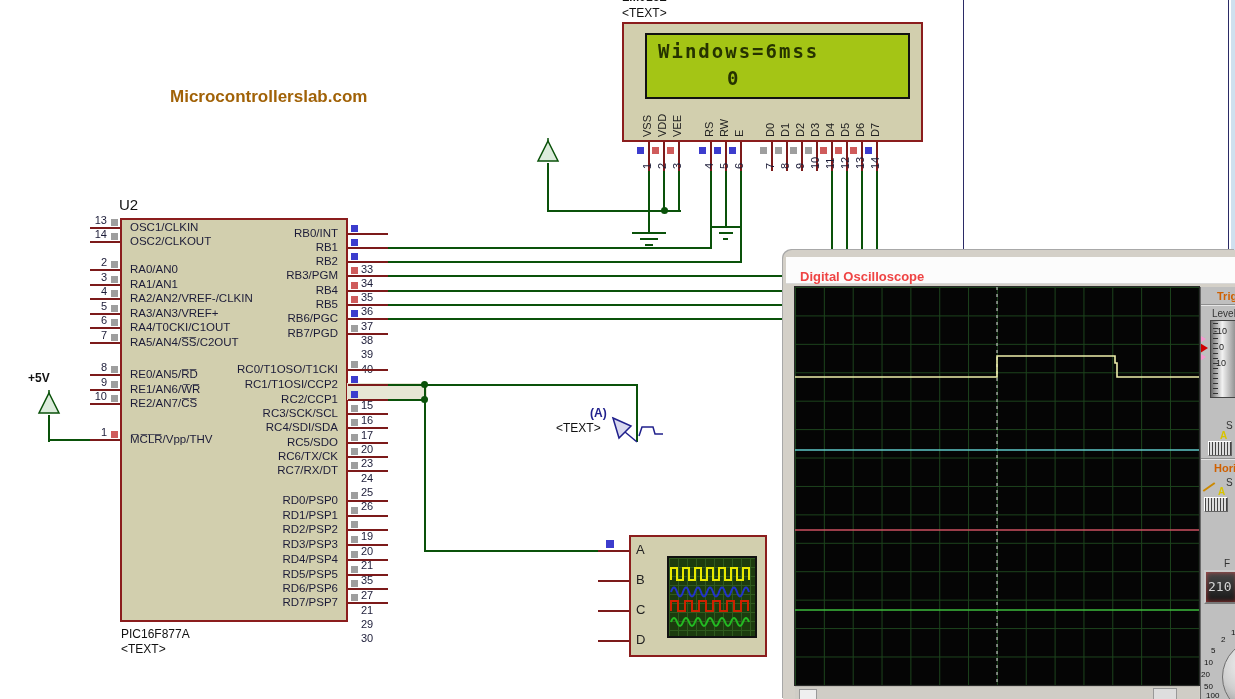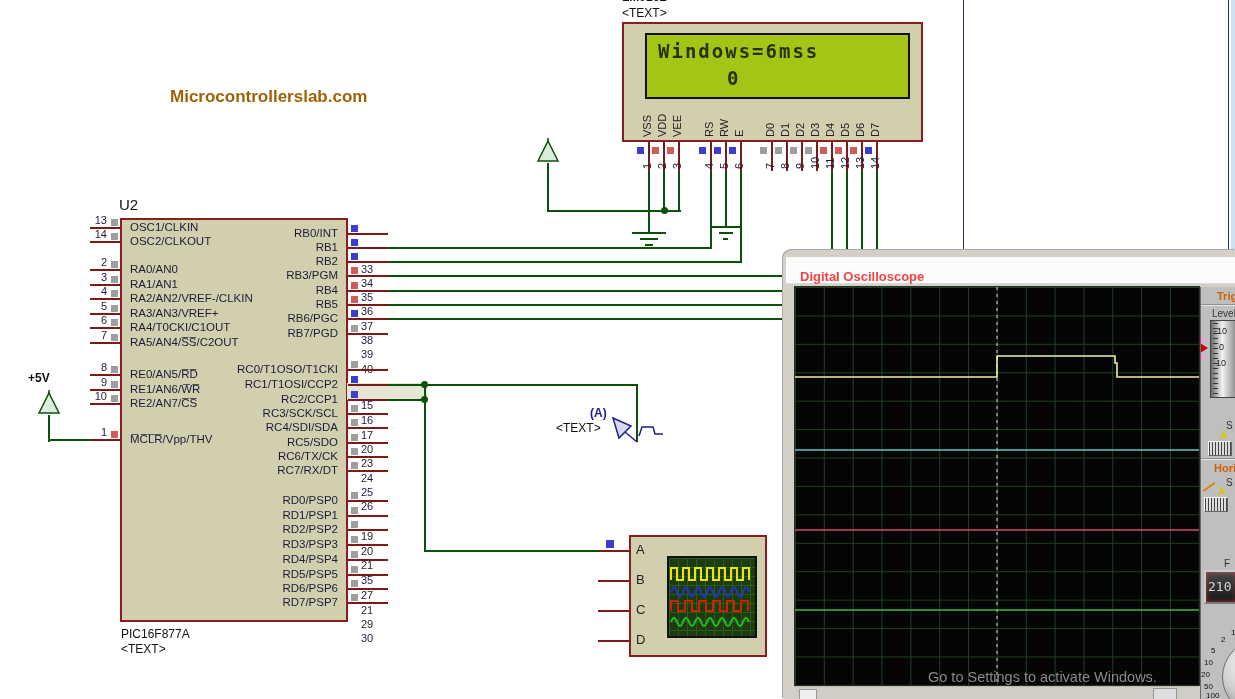--- a/index.html
+++ b/index.html
@@ -554,21 +554,20 @@
     <div id="oscscreen">
       <svg width="404" height="398" style="position:absolute;left:0;top:0;">
         <line x1="202" y1="0" x2="202" y2="398" stroke="#e0e0e0" stroke-width="1" stroke-dasharray="3,4"></line>
         <path d="M0,90 H202 V69 H320 V76 H322 V90 H404" fill="none" stroke="#eeeeaa" stroke-width="1.6"></path>
         <line x1="0" y1="163" x2="404" y2="163" stroke="#5ec7c7" stroke-width="1.6"></line>
         <line x1="0" y1="243" x2="404" y2="243" stroke="#cc5060" stroke-width="1.6"></line>
         <line x1="0" y1="323" x2="404" y2="323" stroke="#3dbb3d" stroke-width="1.6"></line>
       </svg>
     </div>
 
-    <div class="wm2">Go to Settings to activate Windows.</div>
 
     <div id="oscscroll">
       <div id="oscthumb"></div>
       <div id="oscrbox"></div>
     </div>
 
     <div id="oscpanel">
       <div class="phdr" style="left:16px;top:3px;">Trigger</div>
       <div class="pdiv" style="top:17px;"></div>
       <div class="plbl" style="left:11px;top:21px;">Level</div>

